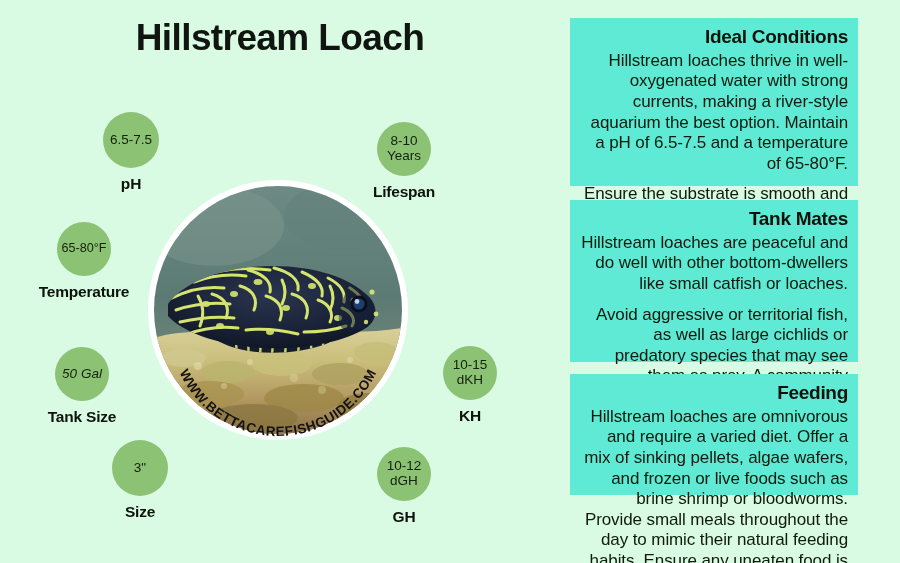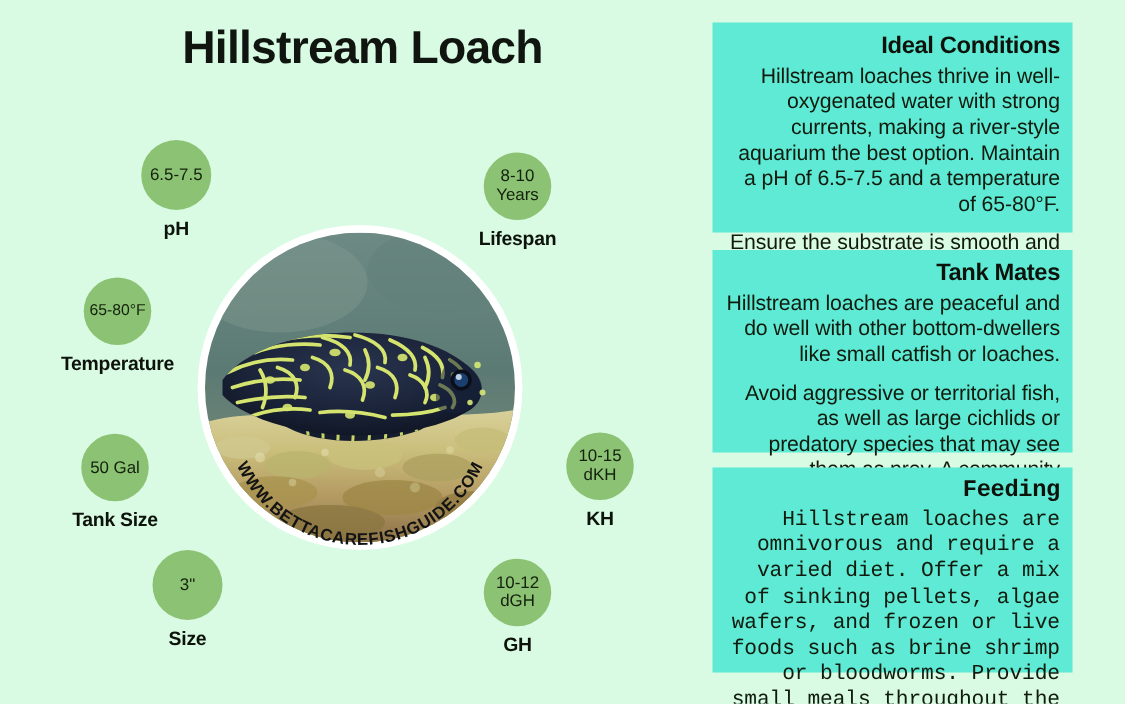--- a/index.html
+++ b/index.html
@@ -6,21 +6,21 @@
   body{
     width:900px;height:563px;
     background:#d9fbe3;
     font-family:"Liberation Sans", sans-serif;
     overflow:hidden;
     position:relative;
     color:#111;
   }
   
   #left-column{
-    position:absolute;left:0;top:0;width:560px;height:563px;margin-left:10px;
+    position:absolute;left:0;top:0;width:560px;height:563px;
   }
   #page-title{
     position:absolute;left:0;top:18px;width:560px;
     text-align:center;
     font-size:37px;font-weight:bold;letter-spacing:-0.6px;
     color:#101510;
     line-height:1.1;
   }
   #page-subtitle{
     position:absolute;left:0;top:62px;width:560px;
@@ -268,21 +268,21 @@
     <div class="badge-label">Lifespan</div>
   </div>
 
   <div class="badge-group" style="left:27px;top:222px;width:114px;">
     <div class="badge-circle" style="width:54px;height:54px;font-size:12.6px;">65-80°F</div>
     <div class="badge-label">Temperature</div>
   </div>
 
 
   <div class="badge-group" style="left:28px;top:347px;width:108px;">
-    <div class="badge-circle" style="width:54px;height:54px;">50 Gal</div>
+    <div class="badge-circle" style="width:54px;height:54px;font-style:italic;">50 Gal</div>
     <div class="badge-label">Tank Size</div>
   </div>
 
   <div class="badge-group" style="left:424px;top:346px;width:92px;">
     <div class="badge-circle" style="width:54px;height:54px;white-space:pre-line;">10-15
 dKH</div>
     <div class="badge-label">KH</div>
   </div>
 
   <div class="badge-group" style="left:86px;top:440px;width:108px;">
@@ -305,18 +305,18 @@
     <p class="panel-para">Hillstream loaches thrive in well-oxygenated water with strong currents, making a river-style aquarium the best option. Maintain a pH of 6.5-7.5 and a temperature of 65-80°F.</p>
     <p class="panel-para">Ensure the substrate is smooth and free of sharp edges to prevent injuries. Add plenty of hiding spots, driftwood, and plants to replicate their natural habitat.</p>
   </div>
 
   <div class="info-panel" style="top:200px;height:162px;">
     <div class="panel-title">Tank Mates</div>
     <p class="panel-para">Hillstream loaches are peaceful and do well with other bottom-dwellers like small catfish or loaches.</p>
     <p class="panel-para">Avoid aggressive or territorial fish, as well as large cichlids or predatory species that may see them as prey. A community aquarium with peaceful fish of similar size is a good option.</p>
   </div>
 
-  <div class="info-panel" style="top:374px;height:164px;font-family:Liberation Mono, monospace;">
+  <div class="info-panel" style="top:374px;height:121px;">
     <div class="panel-title">Feeding</div>
     <p class="panel-para">Hillstream loaches are omnivorous and require a varied diet. Offer a mix of sinking pellets, algae wafers, and frozen or live foods such as brine shrimp or bloodworms. Provide small meals throughout the day to mimic their natural feeding habits. Ensure any uneaten food is promptly removed to maintain water quality.</p>
   </div>
 
 </div>
 
 </body></html>

